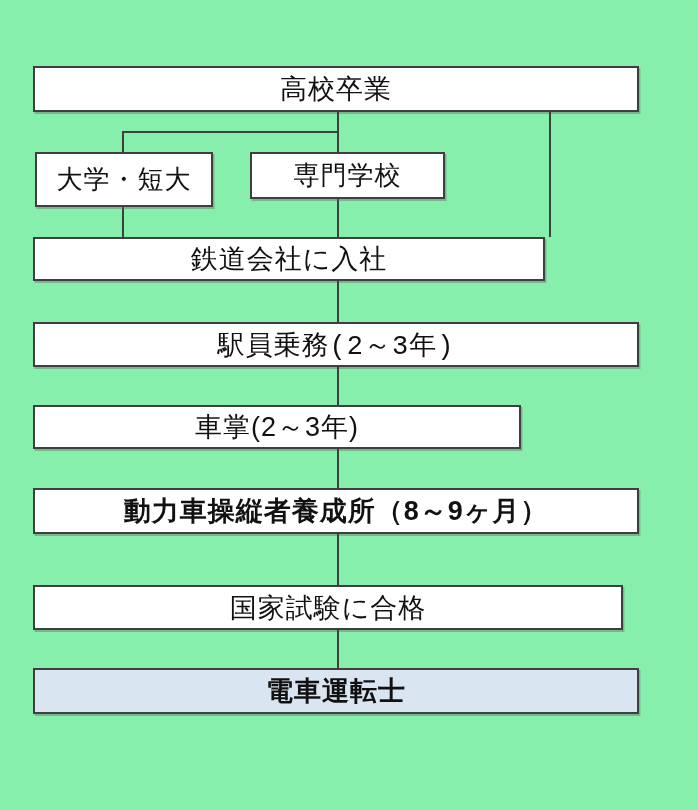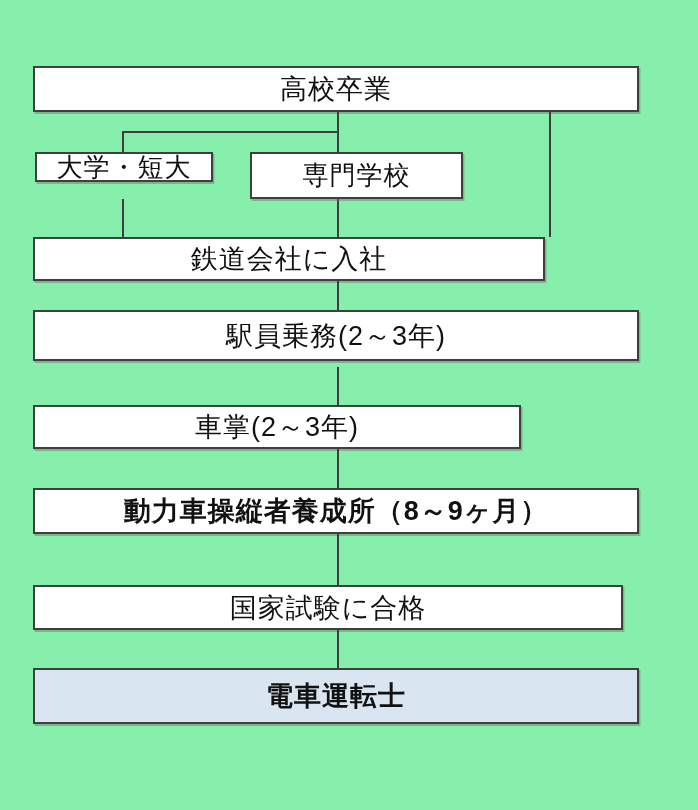--- a/index.html
+++ b/index.html
@@ -48,34 +48,34 @@
     <span>高校卒業</span>
   </div>
 
   <div class="vline" style="left:337px;top:112px;height:40px;"></div>
   <div class="vline" style="left:549px;top:112px;height:125px;"></div>
   <div class="hline" style="left:122px;top:131px;width:216px;"></div>
   <div class="vline" style="left:122px;top:131px;height:21px;"></div>
   <div class="vline" style="left:122px;top:199px;height:38px;"></div>
   <div class="vline" style="left:337px;top:199px;height:38px;"></div>
 
-  <div class="node small" style="left:35px;top:152px;width:178px;height:30px;">
+  <div class="node small" style="left:35px;top:152px;width:178px;height:55px;">
     <span>大学・短大</span>
   </div>
-  <div class="node small" style="left:250px;top:152px;width:213px;height:47px;">
+  <div class="node small" style="left:250px;top:152px;width:195px;height:47px;">
     <span>専門学校</span>
   </div>
 
   <div class="node" style="left:33px;top:237px;width:512px;height:44px;">
     <span>鉄道会社に入社</span>
   </div>
 
   <div class="vline" style="left:337px;top:281px;height:41px;"></div>
 
-  <div class="node" style="left:33px;top:310px;width:606px;height:51px;">
+  <div class="node" style="left:33px;top:322px;width:606px;height:45px;font-family:Liberation Mono, monospace;">
     <span>駅員乗務(2～3年)</span>
   </div>
 
   <div class="vline" style="left:337px;top:367px;height:38px;"></div>
 
   <div class="node" style="left:33px;top:405px;width:488px;height:44px;">
     <span>車掌(2～3年)</span>
   </div>
 
   <div class="vline" style="left:337px;top:449px;height:39px;"></div>
@@ -85,17 +85,17 @@
   </div>
 
   <div class="vline" style="left:337px;top:534px;height:51px;"></div>
 
   <div class="node" style="left:33px;top:585px;width:590px;height:45px;">
     <span>国家試験に合格</span>
   </div>
 
   <div class="vline" style="left:337px;top:630px;height:38px;"></div>
 
-  <div class="node bold highlight" style="left:33px;top:668px;width:606px;height:56px;">
+  <div class="node bold highlight" style="left:33px;top:668px;width:606px;height:46px;">
     <span>電車運転士</span>
   </div>
 
 </div>
 
 </body></html>

